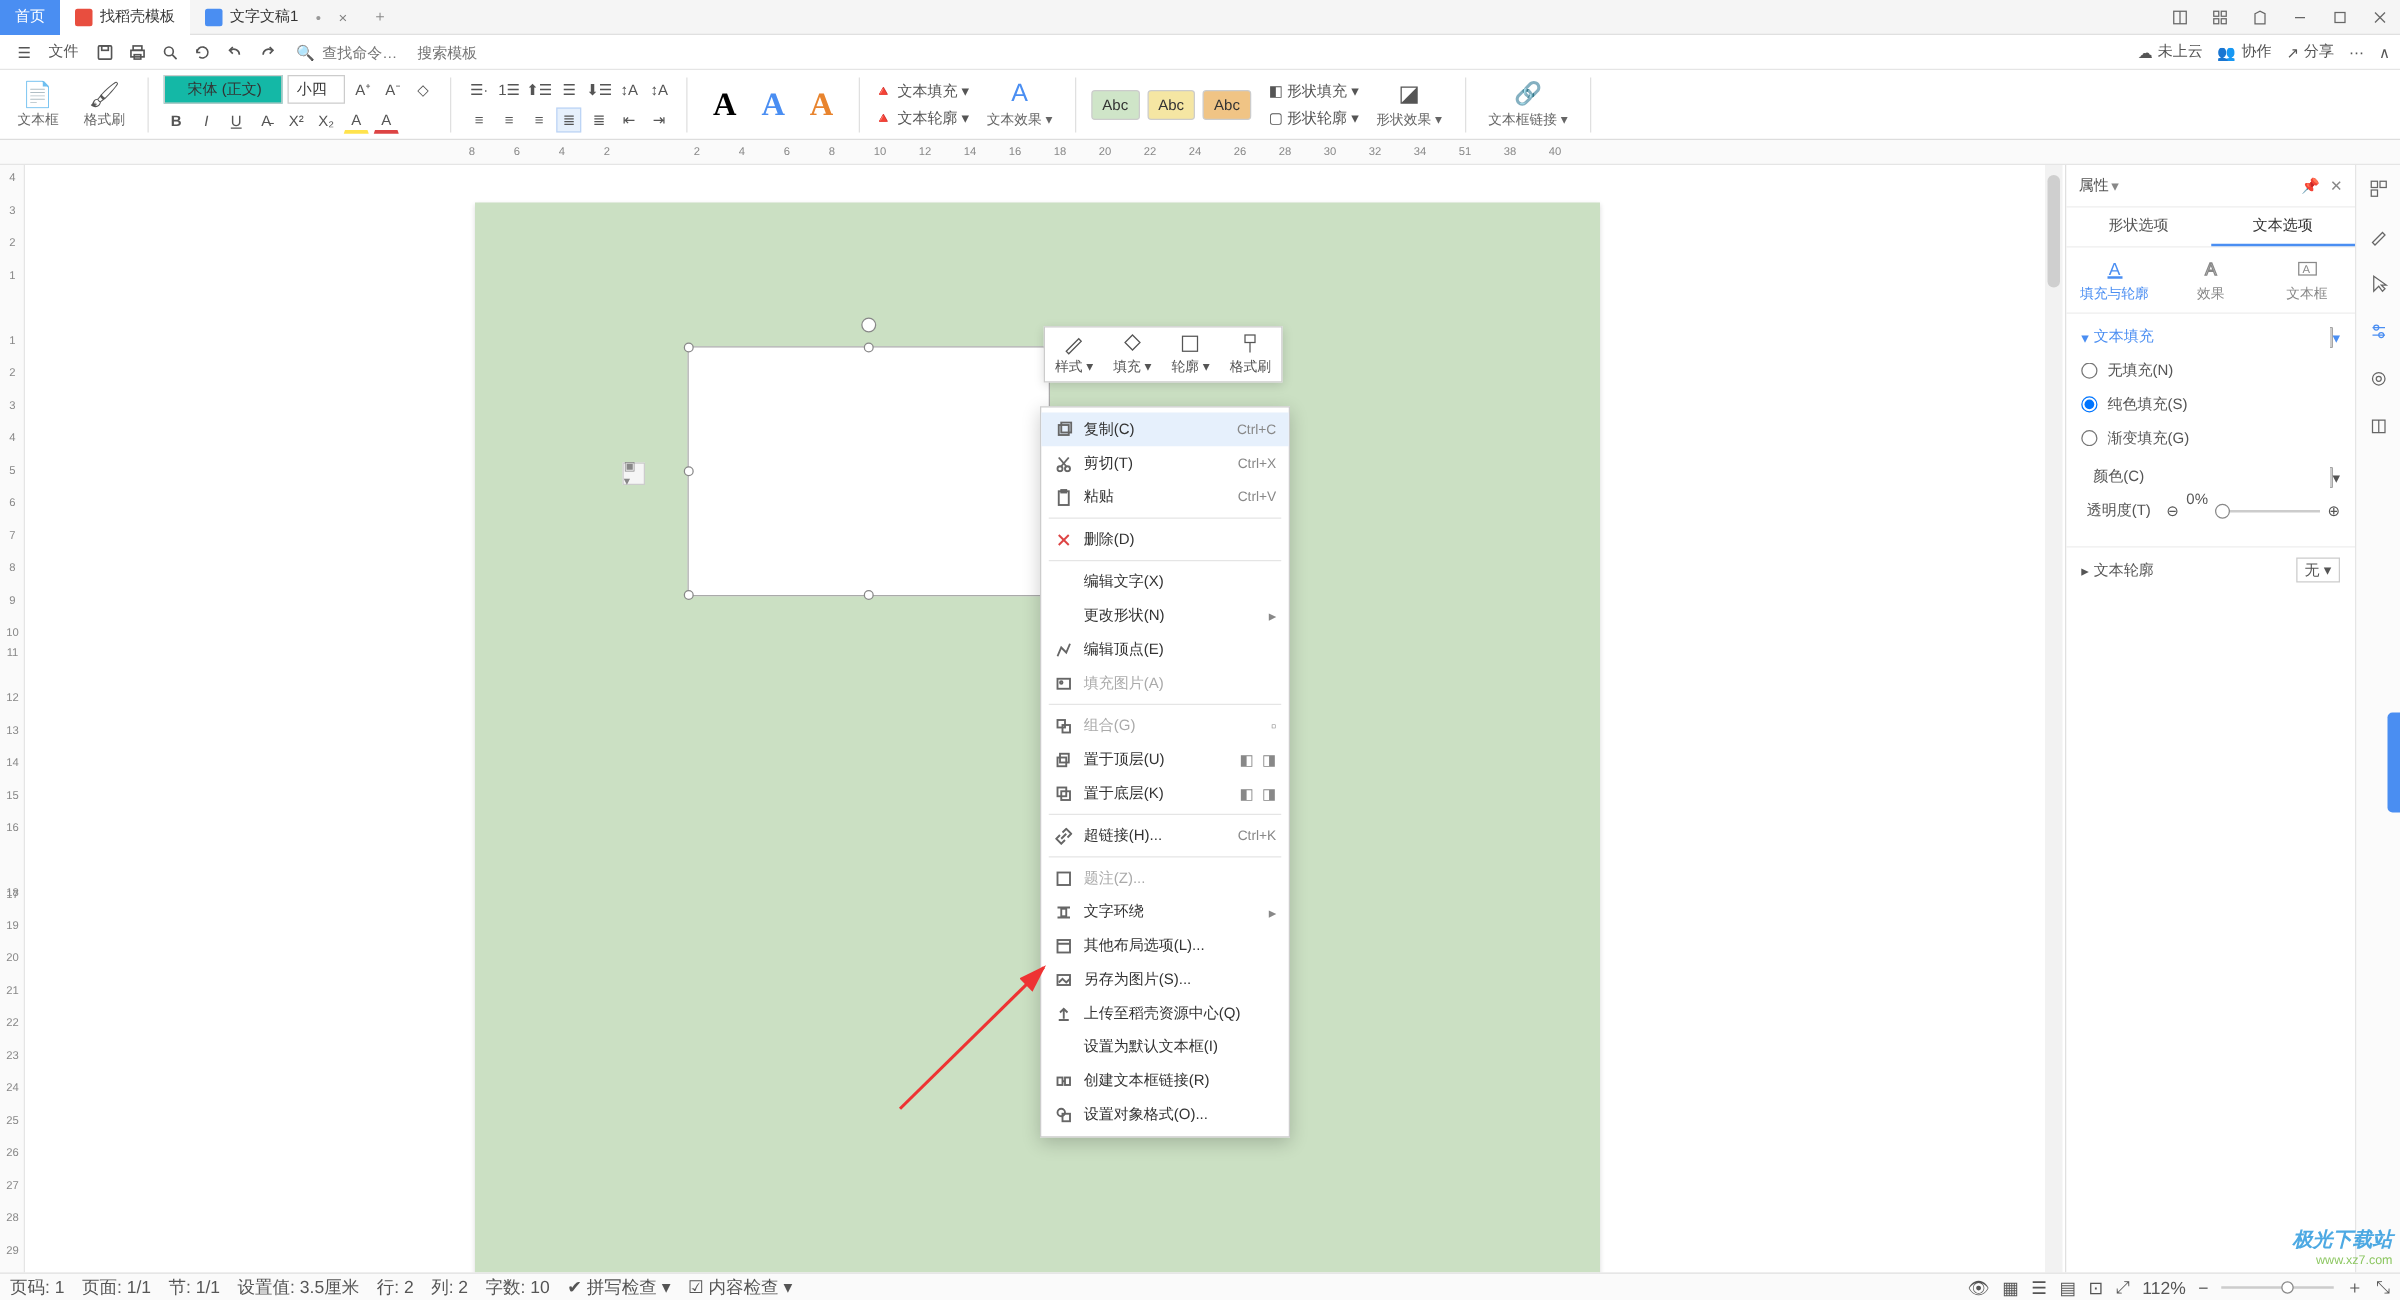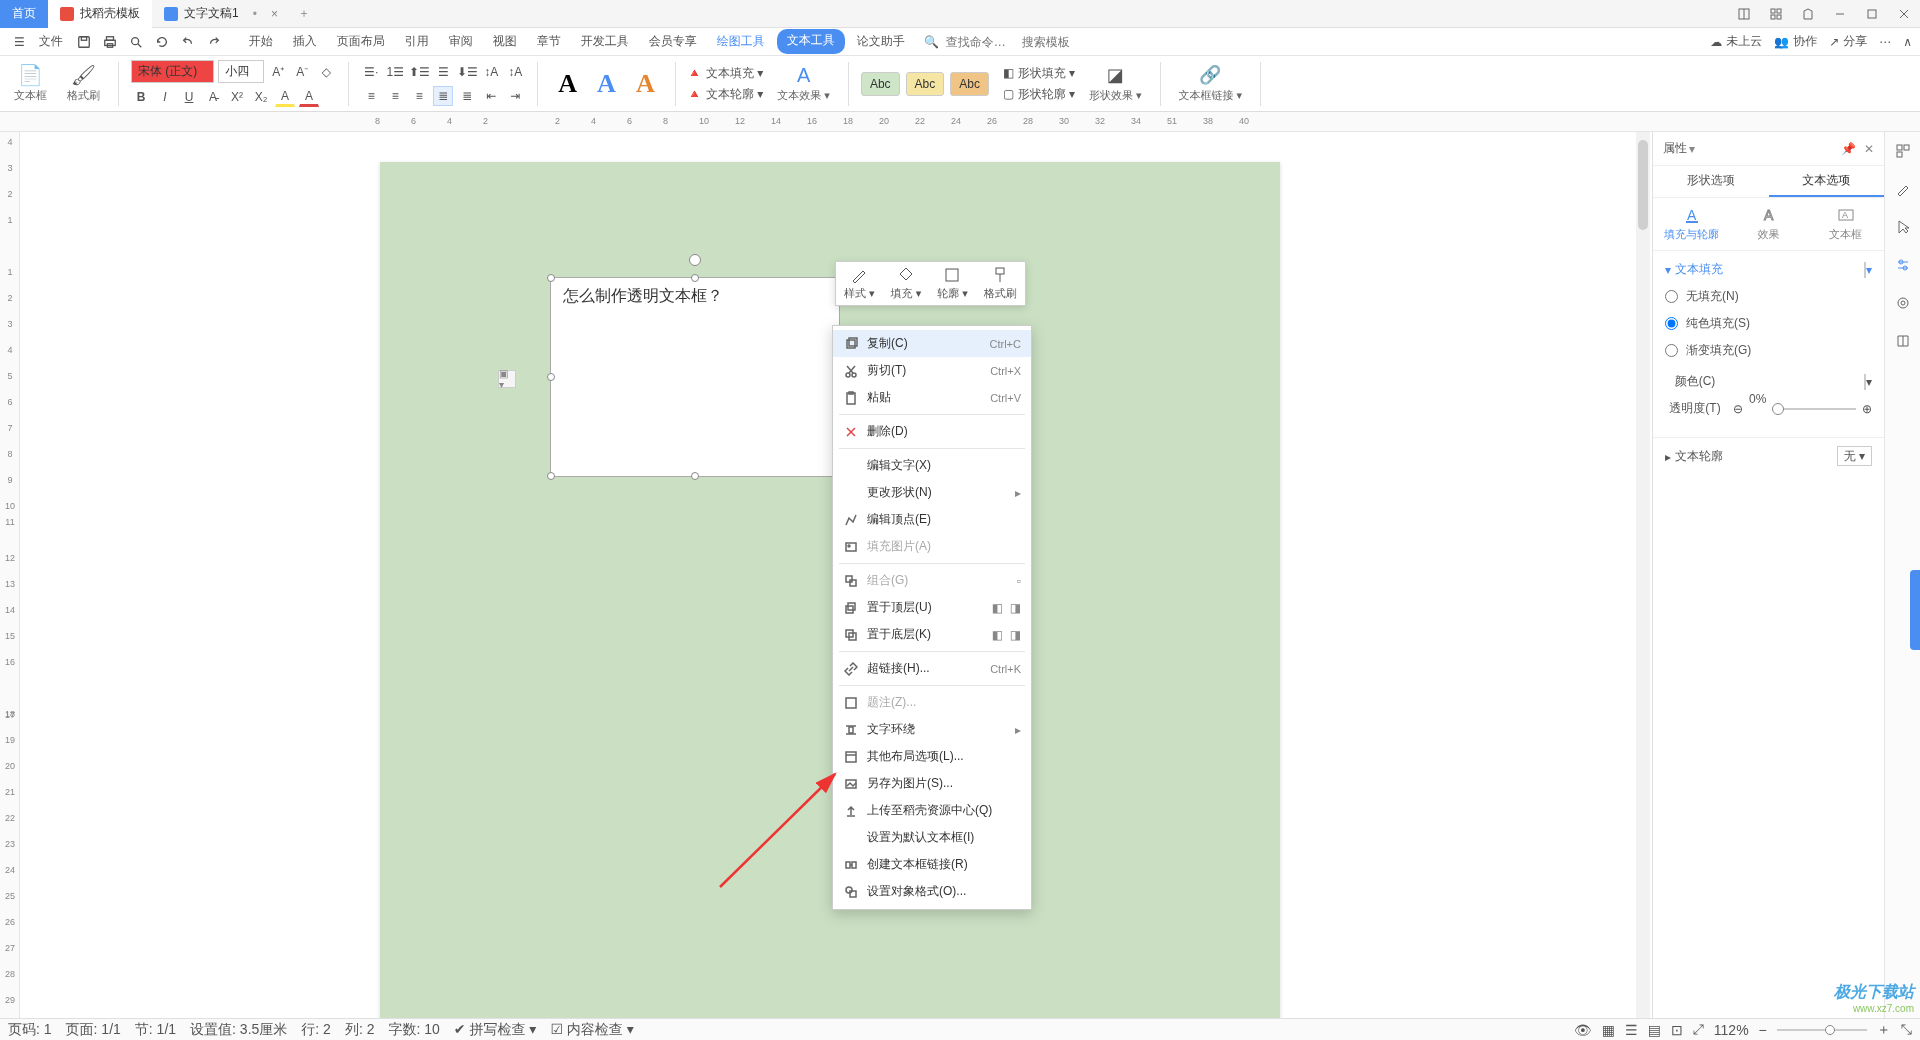--- a/index.html
+++ b/index.html
@@ -34,21 +34,21 @@
 .right-links { margin-left:auto; display:flex; gap:12px; align-items:center; color:#555; }
 .right-links span { display:flex; align-items:center; gap:4px; }
 
 
 .ribbon { height: 56px; border-bottom:1px solid #ddd; display:flex; align-items:center; padding:0 8px; gap:8px; }
 .rgrp { display:flex; flex-direction:column; align-items:center; justify-content:center; gap:2px; padding:0 6px; }
 .rgrp-row { display:flex; align-items:center; gap:4px; }
 .rgrp-icon { width:22px; height:22px; display:flex; align-items:center; justify-content:center; color:#555; }
 .rsep { width:1px; height:44px; background:#e0e0e0; margin:0 4px; }
 .rlabel { font-size:11px; color:#666; }
-.fontsel { border:1px solid #ccc; padding:2px 16px 2px 6px; font-size:12px; background:#ef4444; position:relative; }
+.fontsel { border:1px solid #ccc; padding:2px 16px 2px 18px; font-size:12px; background:#14b8a6; position:relative; }
 .sizesel { border:1px solid #ccc; padding:2px 14px 2px 6px; font-size:12px; background:#fff; }
 .smbtn { width:20px; height:20px; display:flex; align-items:center; justify-content:center; color:#555; border:1px solid transparent; font-size:12px; }
 .smbtn.active { border:1px solid #bcd4f5; background:#e6f0fc; }
 .bigA { font-size:26px; font-family:serif; font-weight:bold; padding:0 8px; }
 .bigA.black { color:#000; }
 .bigA.blue { color:#4a8ef2; }
 .bigA.orange { color:#e8842e; }
 .abc-box { border:1px solid #ccc; padding:4px 8px; font-size:12px; border-radius:3px; }
 .abc-box.green { background:#cfe5c8; }
 .abc-box.yellow { background:#f5e6a3; }
@@ -232,34 +232,20 @@
           <path d="M12 10 A5 5 0 0 0 4 6"></path>
           <polyline points="6,3 3,6 6,9"></polyline>
         </svg>
       </div>
     <div class="quickbtn">
         <svg viewBox="0 0 16 16">
           <path d="M4 10 A5 5 0 0 1 12 6"></path>
           <polyline points="10,3 13,6 10,9"></polyline>
         </svg>
       </div>
-  </div>
-  <div class="main-tabs">
-    <span class="mtab">开始</span>
-    <span class="mtab">插入</span>
-    <span class="mtab">页面布局</span>
-    <span class="mtab">引用</span>
-    <span class="mtab">审阅</span>
-    <span class="mtab">视图</span>
-    <span class="mtab">章节</span>
-    <span class="mtab">开发工具</span>
-    <span class="mtab">会员专享</span>
-    <span class="mtab blue">绘图工具</span>
-    <span class="mtab pill">文本工具</span>
-    <span class="mtab">论文助手</span>
   </div>
   <div class="search-area">
     <span>🔍</span>
     <input placeholder="查找命令…" style="">
     <input placeholder="搜索模板" style="">
   </div>
   <div class="right-links">
     <span>☁ <span>未上云</span></span>
     <span>👥 <span>协作</span></span>
     <span>↗ <span>分享</span></span>
@@ -441,21 +427,20 @@
     <div class="textbox">
       <div class="rotate-handle"></div>
       <div class="handle h-tl"></div>
       <div class="handle h-tr"></div>
       <div class="handle h-bl"></div>
       <div class="handle h-br"></div>
       <div class="handle h-ml"></div>
       <div class="handle h-mr"></div>
       <div class="handle h-mt"></div>
       <div class="handle h-mb"></div>
-      <div class="textbox-text">怎么制作透明文本框？</div>
     </div>
 
     <div class="insert-btn">▣ ▾</div>
 
     <div class="float-toolbar">
       <div class="ft-btn">
           <svg viewBox="0 0 18 18">
             <path d="M3 15 L13 5 L15 7 L5 17 Z"></path>
           </svg>
           <span class="ft-lbl"><span>样式</span> ▾</span>

